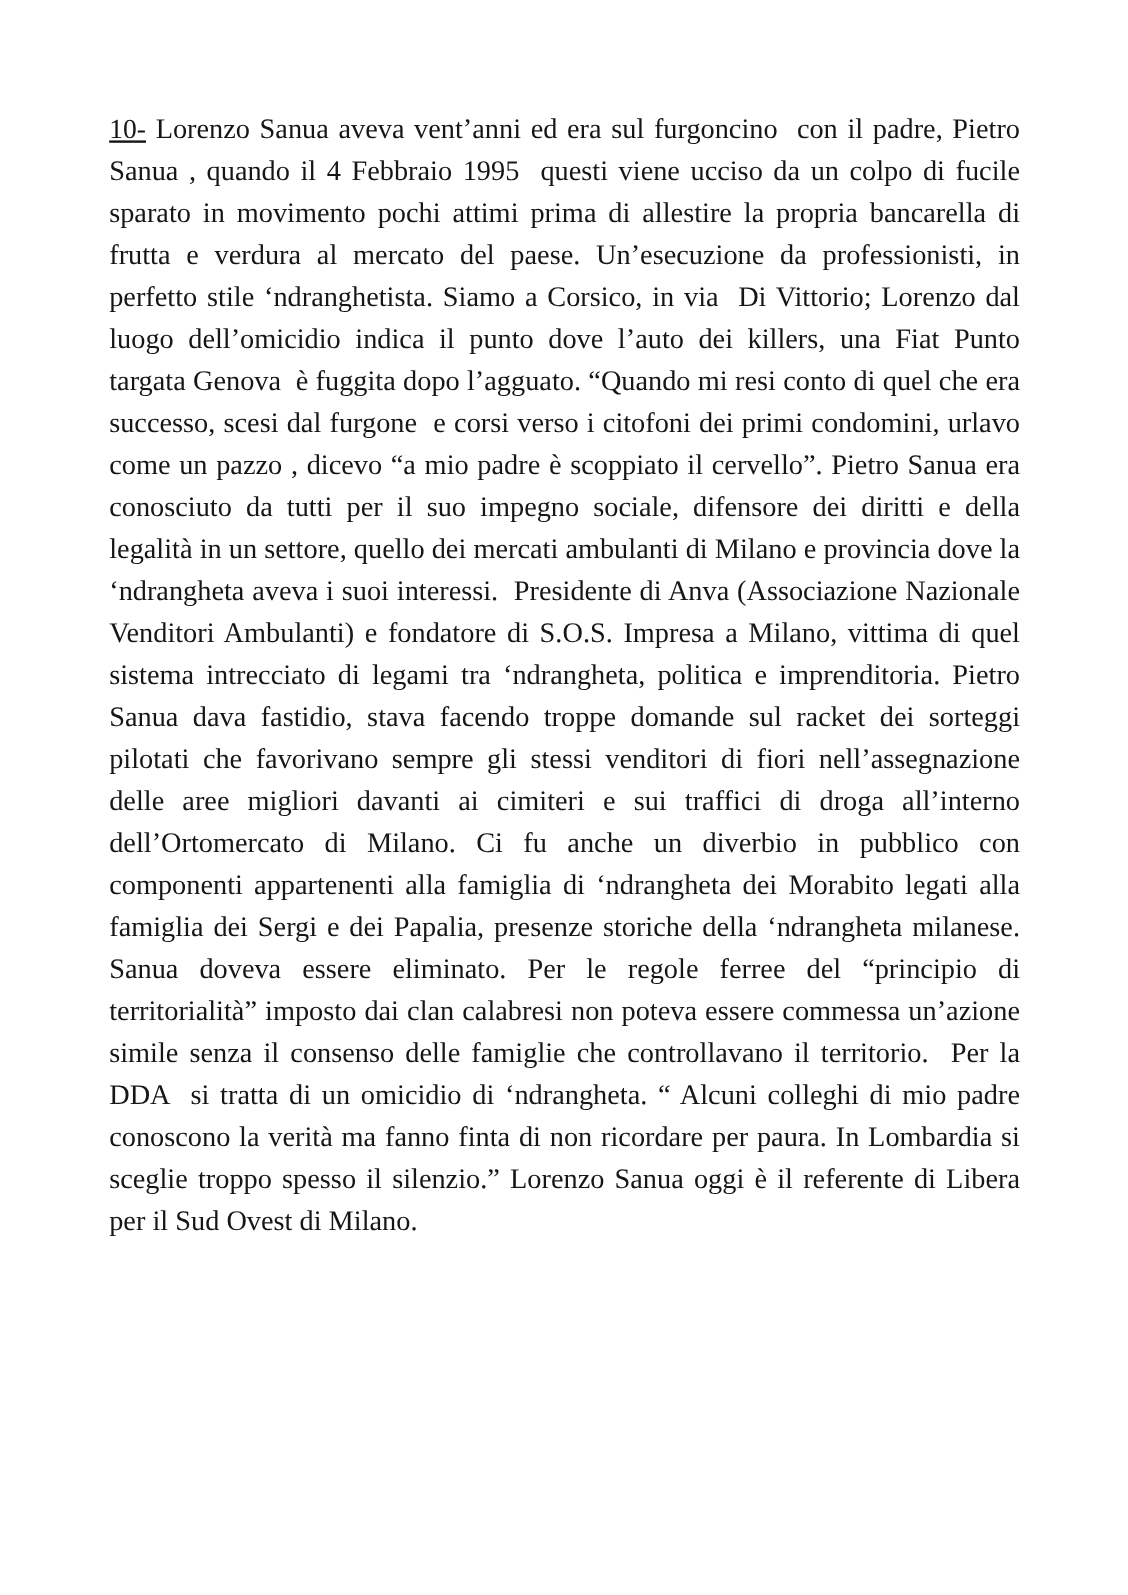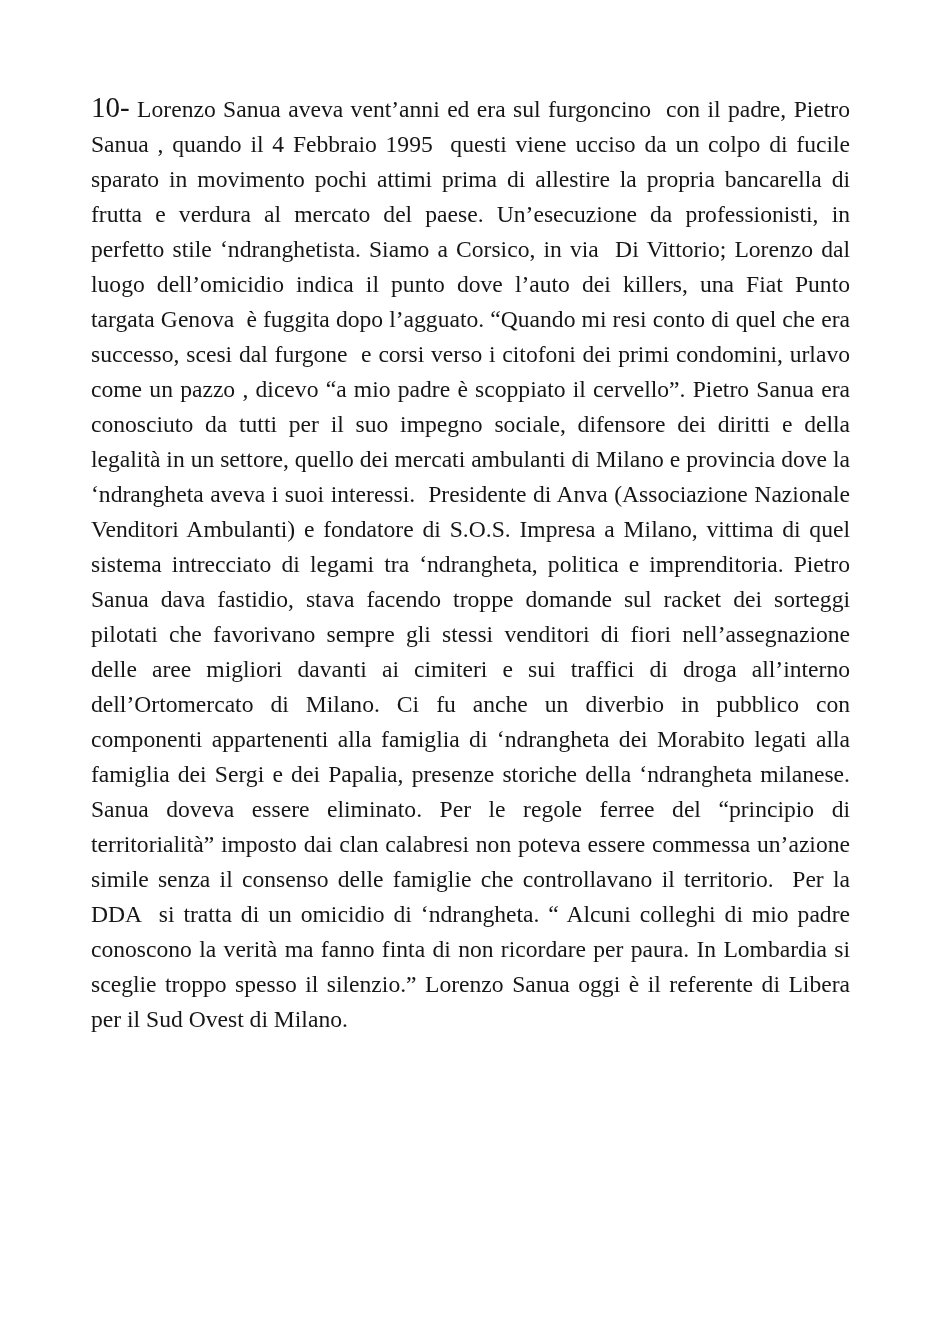--- a/index.html
+++ b/index.html
@@ -19,22 +19,23 @@
   .body-text {
     margin: 0;
     font-family: "Liberation Serif", "DejaVu Serif", serif;
     font-size: 23.6px;
     line-height: 35px;
     color: #161616;
     text-align: justify;
     white-space: pre-wrap;
   }
   .item-number {
-    font-size: 29px;
+    font-size: 23px;
     line-height: 35px;
+    text-decoration: underline;
   }
 </style>
 </head>
 <body>
 
 <div class="page">
   <p class="body-text"><span class="item-number">10-</span><span> Lorenzo Sanua aveva vent’anni ed era sul furgoncino  con il padre, Pietro Sanua , quando il 4 Febbraio 1995  questi viene ucciso da un colpo di fucile sparato in movimento pochi attimi prima di allestire la propria bancarella di frutta e verdura al mercato del paese. Un’esecuzione da professionisti, in perfetto stile ‘ndranghetista. Siamo a Corsico, in via  Di Vittorio; Lorenzo dal luogo dell’omicidio indica il punto dove l’auto dei killers, una Fiat Punto targata Genova  è fuggita dopo l’agguato. “Quando mi resi conto di quel che era successo, scesi dal furgone  e corsi verso i citofoni dei primi condomini, urlavo come un pazzo , dicevo “a mio padre è scoppiato il cervello”. Pietro Sanua era conosciuto da tutti per il suo impegno sociale, difensore dei diritti e della legalità in un settore, quello dei mercati ambulanti di Milano e provincia dove la ‘ndrangheta aveva i suoi interessi.  Presidente di Anva (Associazione Nazionale Venditori Ambulanti) e fondatore di S.O.S. Impresa a Milano, vittima di quel sistema intrecciato di legami tra ‘ndrangheta, politica e imprenditoria. Pietro Sanua dava fastidio, stava facendo troppe domande sul racket dei sorteggi pilotati che favorivano sempre gli stessi venditori di fiori nell’assegnazione delle aree migliori davanti ai cimiteri e sui traffici di droga all’interno dell’Ortomercato di Milano. Ci fu anche un diverbio in pubblico con componenti appartenenti alla famiglia di ‘ndrangheta dei Morabito legati alla famiglia dei Sergi e dei Papalia, presenze storiche della ‘ndrangheta milanese. Sanua doveva essere eliminato. Per le regole ferree del “principio di territorialità” imposto dai clan calabresi non poteva essere commessa un’azione simile senza il consenso delle famiglie che controllavano il territorio.  Per la DDA  si tratta di un omicidio di ‘ndrangheta. “ Alcuni colleghi di mio padre conoscono la verità ma fanno finta di non ricordare per paura. In Lombardia si sceglie troppo spesso il silenzio.” Lorenzo Sanua oggi è il referente di Libera per il Sud Ovest di Milano.</span></p>
 </div>
 
 </body></html>

